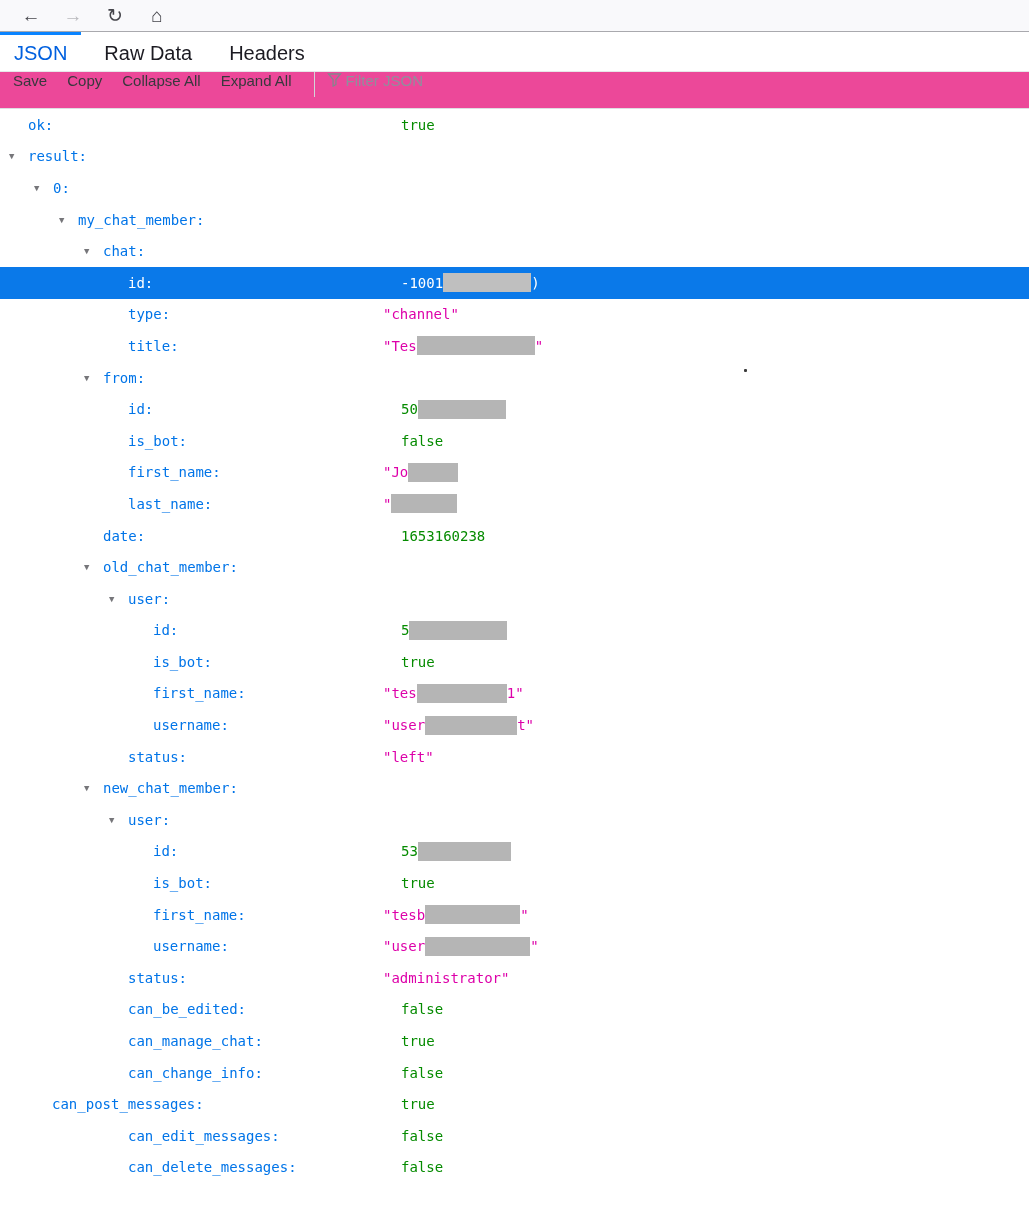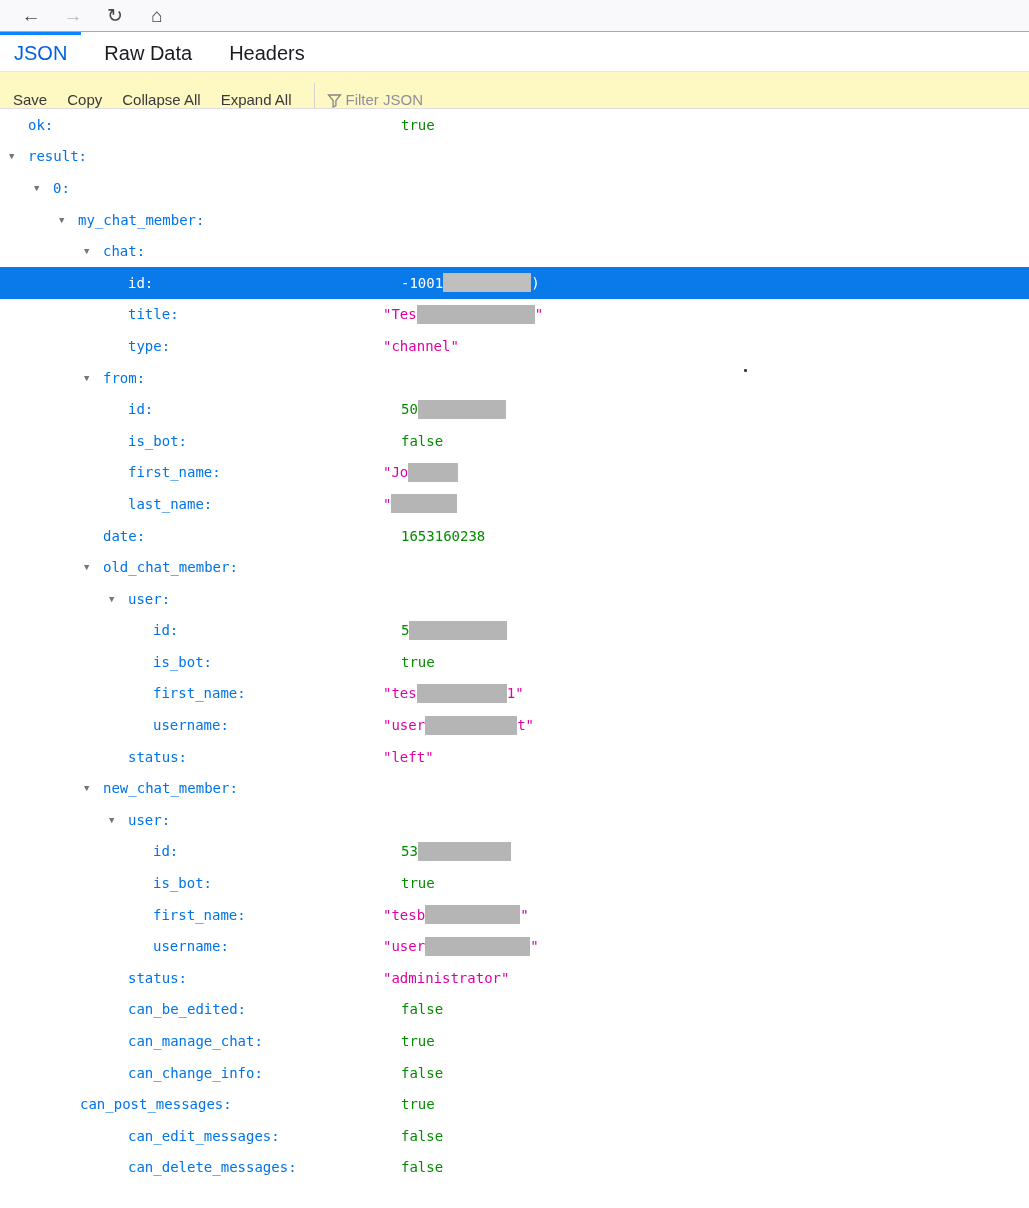--- a/index.html
+++ b/index.html
@@ -23,22 +23,22 @@
   .url-redact { display:inline-block; height:15px; background:#b3b3b3; }
 
   
   .tabbar { height:40px; background:#fff; border-bottom:1px solid #e7e7e9;
             display:flex; align-items:stretch; }
   .tab { display:flex; align-items:center; padding:0 14px; margin-right:9px;
          font-size:20px; color:#1c1b22; border-top:3px solid transparent; }
   .tab.active { color:#0060df; border-top-color:#0a84ff; }
 
   
-  .jtoolbar { height:37px; background:#fef9c3; border-bottom:1px solid #dedee2;
-              display:flex; align-items:flex-end; padding-left:13px;
+  .jtoolbar { height:37px; background:#ec4899; border-bottom:1px solid #dedee2;
+              display:flex; align-items:flex-start; padding-left:13px;
               font-size:15px; color:#38383d; }
   .tbtn { margin-right:20px; white-space:nowrap; }
   .tdivider { width:1px; height:25px; background:#d4d4d8; margin:0 9px 0 2px; }
   .funnel { display:flex; align-items:center; margin:0 4px 0 3px; }
   .filter-input { border:none; background:transparent; outline:none;
                   font-family:"Liberation Sans",sans-serif;
                   font-size:15px; color:#38383d; width:320px; }
   .filter-input::placeholder { color:#8f8f9d; }
 
   
@@ -91,22 +91,22 @@
   <input class="filter-input" type="text" placeholder="Filter JSON" style="">
 </div>
 
 <div class="tree">
     <div class="row" style="padding-left: 28px;"><span class="key">ok:</span><span class="val bool">true</span></div>
     <div class="row" style="padding-left: 9px;"><span class="arrow">▼</span><span class="key">result:</span><span class="val "></span></div>
     <div class="row" style="padding-left: 34px;"><span class="arrow">▼</span><span class="key">0:</span><span class="val "></span></div>
     <div class="row" style="padding-left: 59px;"><span class="arrow">▼</span><span class="key">my_chat_member:</span><span class="val "></span></div>
     <div class="row" style="padding-left: 84px;"><span class="arrow">▼</span><span class="key">chat:</span><span class="val "></span></div>
     <div class="row highlight" style="padding-left: 128px;"><span class="key">id:</span><span class="val num">-1001<span class="redact" style="width: 88px;"></span>)</span></div>
+    <div class="row" style="padding-left: 128px;"><span class="key">type:</span><span class="val str">"channel"</span></div>
     <div class="row" style="padding-left: 128px;"><span class="key">title:</span><span class="val str">"Tes<span class="redact" style="width: 118px;"></span>"</span></div>
-    <div class="row" style="padding-left: 128px;"><span class="key">type:</span><span class="val str">"channel"</span></div>
     <div class="row" style="padding-left: 84px;"><span class="arrow">▼</span><span class="key">from:</span><span class="val "></span></div>
     <div class="row" style="padding-left: 128px;"><span class="key">id:</span><span class="val num">50<span class="redact" style="width: 88px;"></span></span></div>
     <div class="row" style="padding-left: 128px;"><span class="key">is_bot:</span><span class="val bool">false</span></div>
     <div class="row" style="padding-left: 128px;"><span class="key">first_name:</span><span class="val str">"Jo<span class="redact" style="width: 50px;"></span></span></div>
     <div class="row" style="padding-left: 128px;"><span class="key">last_name:</span><span class="val str">"<span class="redact" style="width: 66px;"></span></span></div>
     <div class="row" style="padding-left: 103px; text-align: right;"><span class="key">date:</span><span class="val num">1653160238</span></div>
     <div class="row" style="padding-left: 84px;"><span class="arrow">▼</span><span class="key">old_chat_member:</span><span class="val "></span></div>
     <div class="row" style="padding-left: 109px;"><span class="arrow">▼</span><span class="key">user:</span><span class="val "></span></div>
     <div class="row" style="padding-left: 153px;"><span class="key">id:</span><span class="val num">5<span class="redact" style="width: 98px;"></span></span></div>
     <div class="row" style="padding-left: 153px;"><span class="key">is_bot:</span><span class="val bool">true</span></div>
@@ -116,18 +116,18 @@
     <div class="row" style="padding-left: 84px;"><span class="arrow">▼</span><span class="key">new_chat_member:</span><span class="val "></span></div>
     <div class="row" style="padding-left: 109px;"><span class="arrow">▼</span><span class="key">user:</span><span class="val "></span></div>
     <div class="row" style="padding-left: 153px;"><span class="key">id:</span><span class="val num">53<span class="redact" style="width: 93px;"></span></span></div>
     <div class="row" style="padding-left: 153px;"><span class="key">is_bot:</span><span class="val bool">true</span></div>
     <div class="row" style="padding-left: 153px;"><span class="key">first_name:</span><span class="val str">"tesb<span class="redact" style="width: 95px;"></span>"</span></div>
     <div class="row" style="padding-left: 153px;"><span class="key">username:</span><span class="val str">"user<span class="redact" style="width: 105px;"></span>"</span></div>
     <div class="row" style="padding-left: 128px;"><span class="key">status:</span><span class="val str">"administrator"</span></div>
     <div class="row" style="padding-left: 128px;"><span class="key">can_be_edited:</span><span class="val bool">false</span></div>
     <div class="row" style="padding-left: 128px;"><span class="key">can_manage_chat:</span><span class="val bool">true</span></div>
     <div class="row" style="padding-left: 128px; align-items: center;"><span class="key">can_change_info:</span><span class="val bool">false</span></div>
-    <div class="row" style="padding-left: 80px;"><span class="key">can_post_messages:</span><span class="val bool">true</span></div>
+    <div class="row" style="padding-left: 52px;"><span class="key">can_post_messages:</span><span class="val bool">true</span></div>
     <div class="row" style="padding-left: 128px;"><span class="key">can_edit_messages:</span><span class="val bool">false</span></div>
     <div class="row" style="padding-left: 128px;"><span class="key">can_delete_messages:</span><span class="val bool">false</span></div>
   </div>
 
 <div class="artifact-dot"></div>
 
 </body></html>

